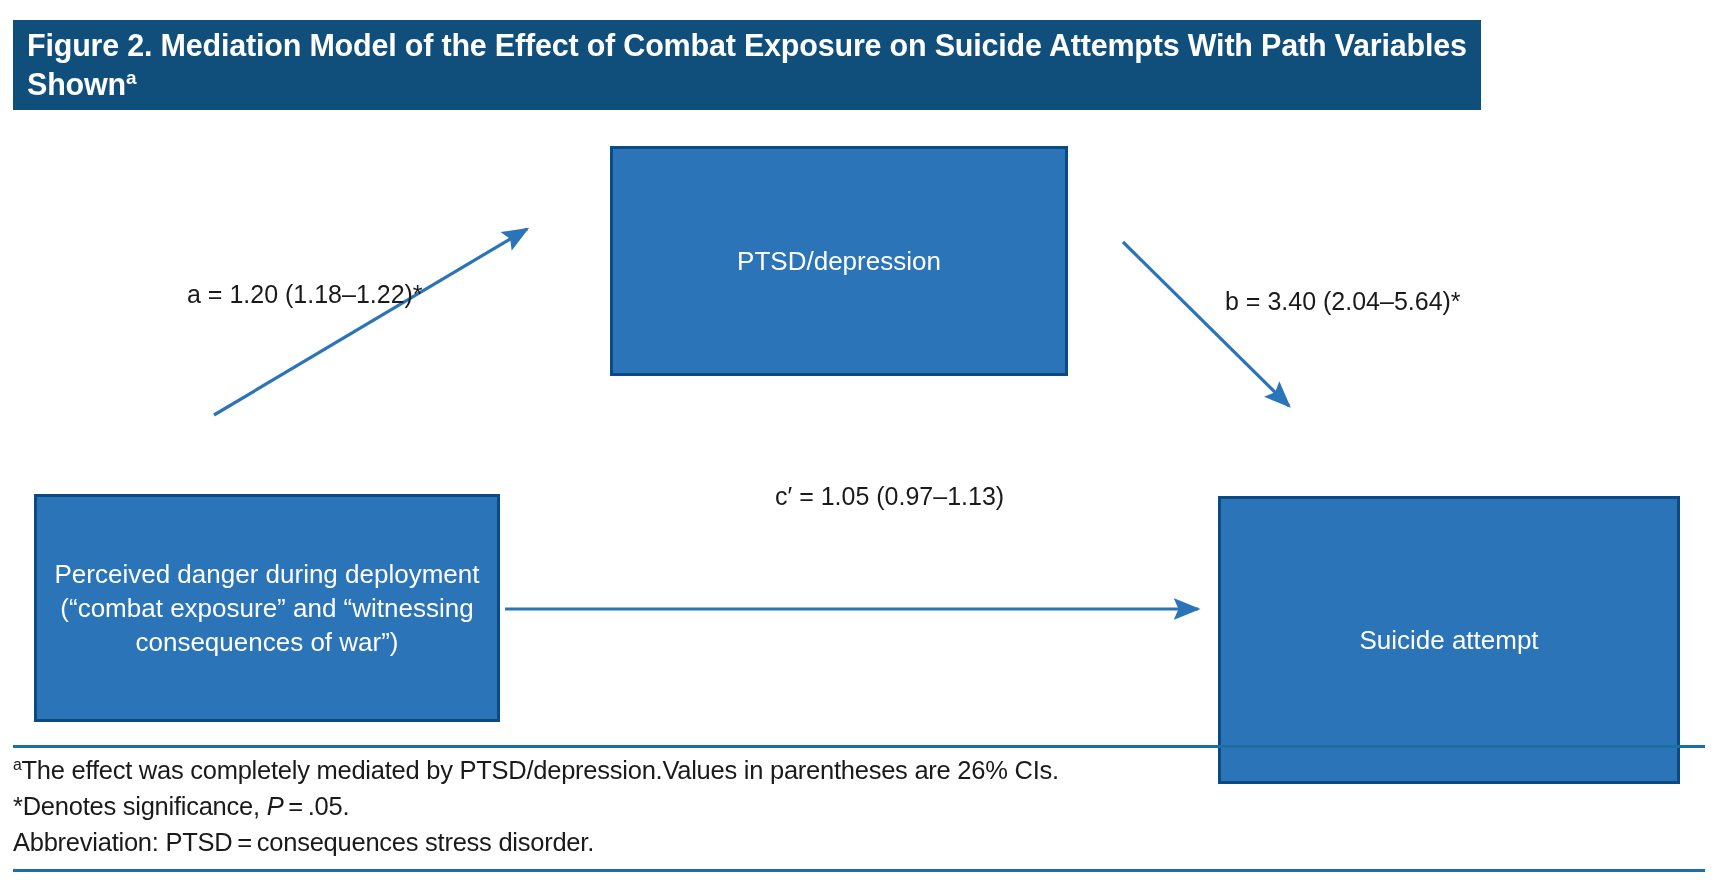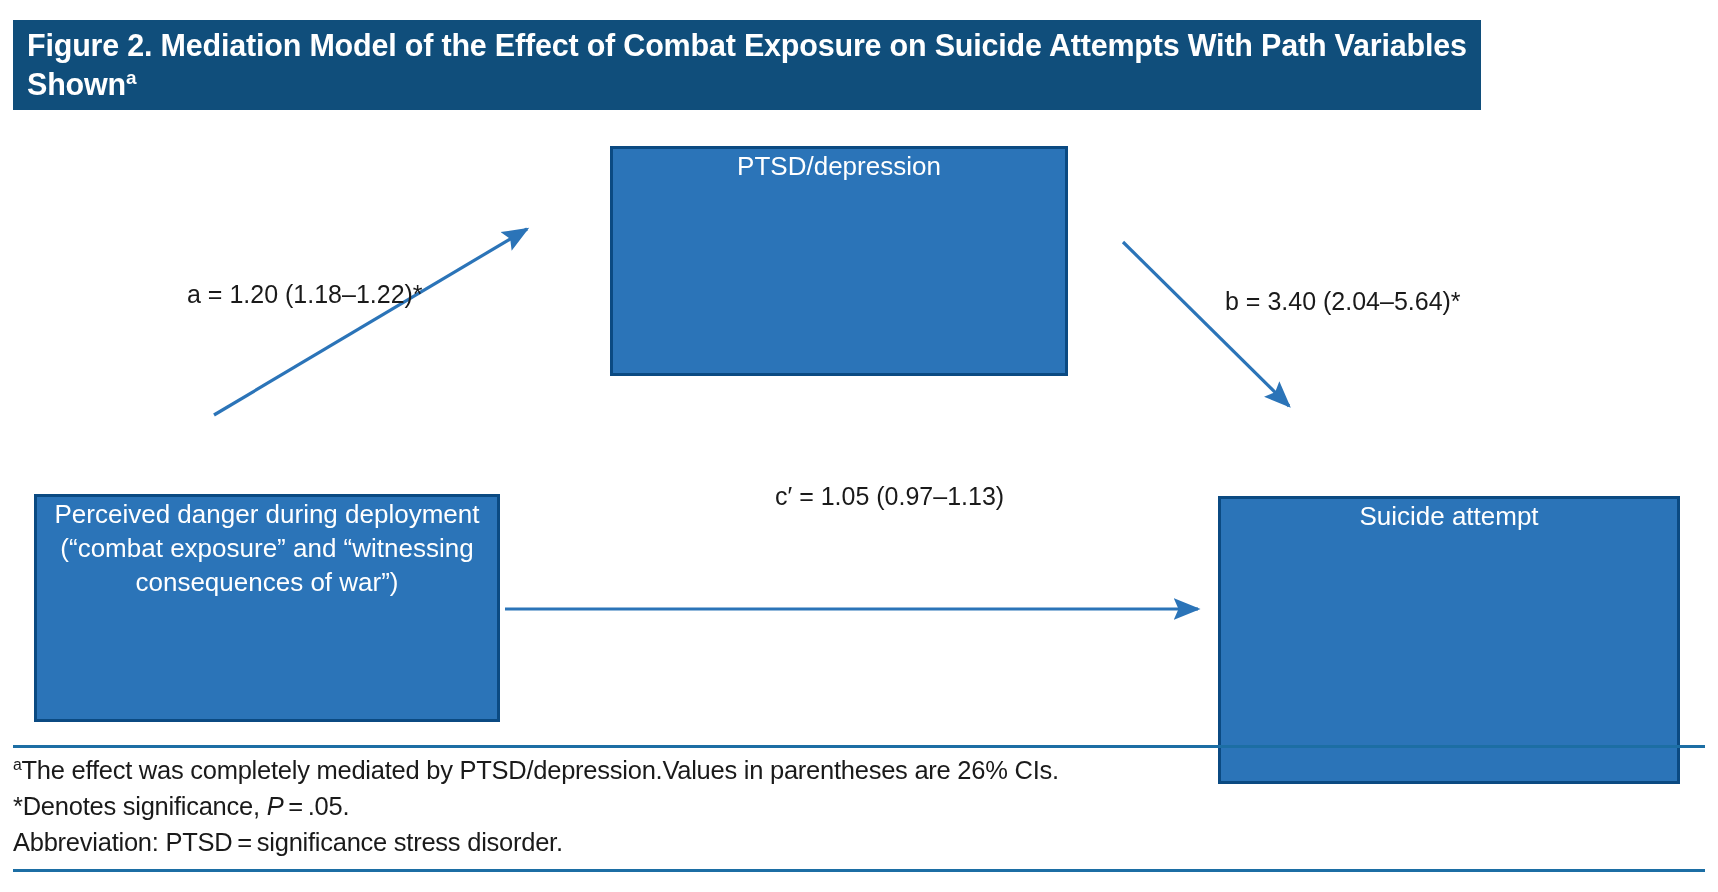--- a/index.html
+++ b/index.html
@@ -61,21 +61,21 @@
     height: 635px;
   }
 
   
   .node {
     position: absolute;
     box-sizing: border-box;
     background: #2B74B8;
     border: 3px solid #0B4A82;
     display: flex;
-    align-items: flex-start;
+    align-items: center;
     justify-content: center;
     text-align: center;
   }
   .node-label {
     color: #ffffff;
     font-size: 26px;
     line-height: 34px;
     padding: 0 14px;
   }
   #node-mediator {
@@ -177,16 +177,16 @@
     <div class="path-label" id="path-label-b">b = 3.40 (2.04–5.64)*</div>
     <div class="path-label" id="path-label-c">c′ = 1.05 (0.97–1.13)</div>
 
   </div>
 
   <div class="footnotes">
     <div class="footnote-line"><sup>a</sup><span>The effect was completely mediated by PTSD/depression.Values in parentheses are 26% CIs.</span></div>
 
     <div class="footnote-line"><span>*Denotes significance, </span><i>P</i><span> = .05.</span></div>
 
-    <div class="footnote-line">Abbreviation: PTSD = significance stress disorder.</div>
+    <div class="footnote-line">Abbreviation: PTSD = consequences stress disorder.</div>
   </div>
 
 </div>
 
 </body></html>

